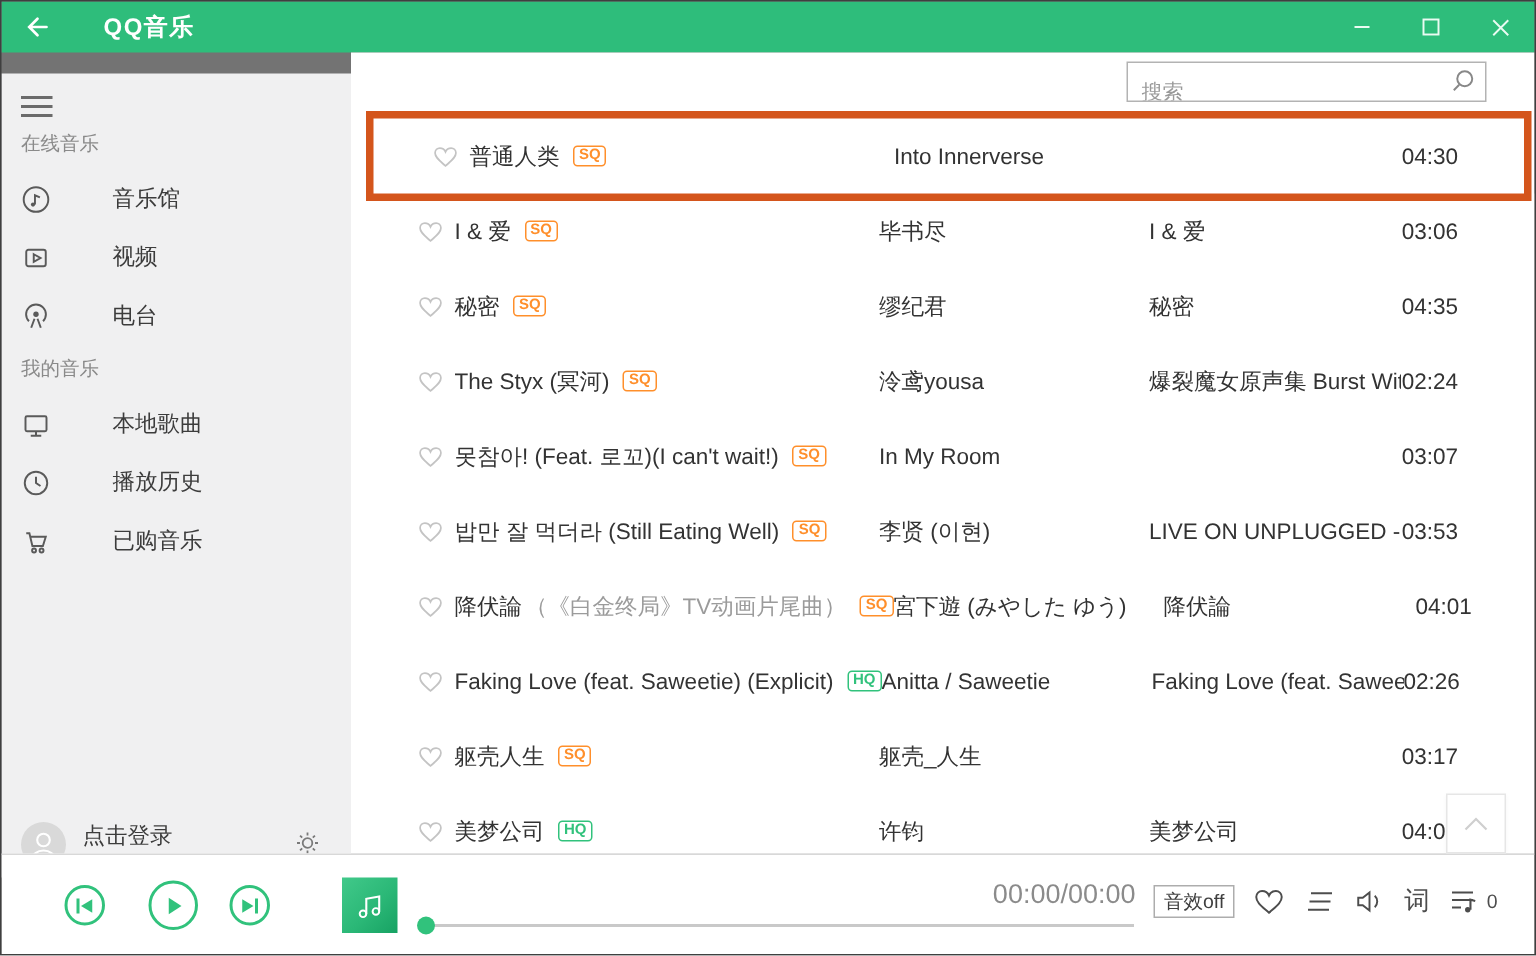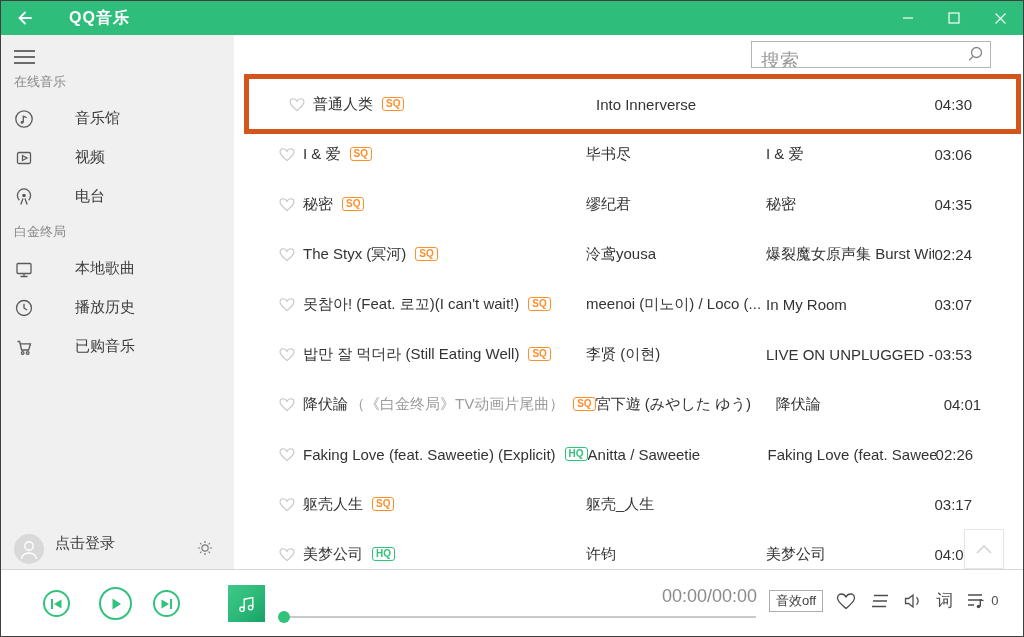--- a/index.html
+++ b/index.html
@@ -7,37 +7,37 @@
   .window { position:relative; width:1024px; height:637px; border:1px solid #3f3f3f; overflow:hidden; background:#737373; }
 
   
   .titlebar { position:absolute; left:0; top:0; width:100%; height:34px; background:var(--titlebar,#2EBD7B); display:flex; align-items:center; }
   .back-btn { width:40px; height:34px; display:flex; align-items:center; justify-content:center; cursor:pointer; margin-left:4px; }
   .app-title { color:#fff; font-size:16px; font-weight:bold; margin-left:24px; letter-spacing:1px; }
   .win-controls { position:absolute; right:0; top:0; height:34px; display:flex; }
   .win-btn { width:46px; height:34px; display:flex; align-items:center; justify-content:center; }
 
   
-  .sidebar { position:absolute; left:0; top:34px; width:233px; height:536px; background:#F0F0F1; padding:12px 0 0 0; }
+  .sidebar { position:absolute; left:0; top:48px; width:233px; height:536px; background:#F0F0F1; padding:12px 0 0 0; }
   .hamburger { margin-left:13px; width:24px; height:20px; display:flex; flex-direction:column; justify-content:center; gap:4px; cursor:pointer; }
   .hamburger span { display:block; width:21px; height:2px; background:#6b6b6b; }
   .side-section-label { margin:6px 0 0 13px; height:18px; font-size:13px; color:#8a8a8a; display:flex; align-items:center; }
   .side-items { margin-top:8px; }
   .side-item { height:39px; display:flex; align-items:center; padding-left:13px; cursor:pointer;gap:24px; }
   .side-item .ico { width:20px; height:20px; margin-right:17px; display:flex; align-items:center; justify-content:center; }
   .side-item .lbl { font-size:15px; color:#3c3c3c; }
   .login-row { position:absolute; left:0; bottom:5px; width:233px; height:32px; display:flex; align-items:flex-start; padding-left:13px; }
   .avatar { width:30px; height:30px; border-radius:50%; background:#d9d9d9; display:flex; align-items:center; justify-content:center; overflow:hidden; }
   .login-label { font-size:15px; color:#3c3c3c; margin-left:11px; cursor:pointer; }
   .gear { position:absolute; right:19px; top:4px; cursor:pointer; }
 
   
   .main { position:absolute; left:233px; top:34px; right:0; bottom:67px; background:#fff; overflow:hidden; }
   .search-wrap { position:absolute; top:6px; right:32px; width:240px; height:27px; }
-  .search-input { width:100%; height:100%; border:1px solid #b3b3b3; background:#fff; padding:12px 30px 0 9px; font-size:19px; color:#333; outline:none; font-family:"Liberation Sans", sans-serif; }
+  .search-input { width:100%; height:100%; border:1px solid #b3b3b3; background:#fff; padding:12px 30px 0 9px; font-size:14px; color:#333; outline:none; font-family:"Liberation Sans", sans-serif; }
   .search-input::placeholder { color:#9a9a9a; }
   .search-ico { position:absolute; right:7px; top:4px; cursor:pointer; }
 
   .song-list { position:absolute; top:44px; left:0; right:0; }
   .song-row { height:50px; display:flex; align-items:center; padding:0 51px 0 44px; background:#fff; cursor:default; }
   .song-row.highlighted { height:60px; border:5px solid var(--highlight,#D4551C); margin:-5px 2px -5px 10px; padding:0 44px 0 39px; position:relative; z-index:2; }
   .c-title { flex:0 0 308px; display:flex; align-items:center; white-space:nowrap; overflow:visible; }
   .heart-s { width:18px; height:18px; margin-right:7px; flex:none; cursor:pointer; display:flex; align-items:center; }
   .t-main { font-size:15px; color:#333; }
   .t-sub { font-size:15px; color:#9b9b9b; margin-left:2px; }
@@ -131,21 +131,21 @@
           <svg width="20" height="20" viewBox="0 0 20 20" fill="none" stroke="#5a5a5a" stroke-width="1.3">
             <circle cx="10" cy="8.5" r="1.8" fill="#5a5a5a" stroke="none"></circle>
             <path d="M5.3 13.2 a6.6 6.6 0 1 1 9.4 0"></path>
             <path d="M9 11.5 L6.8 17.5 M11 11.5 L13.2 17.5"></path>
           </svg>
         </span>
         <span class="lbl">电台</span>
       </div>
     </div>
 
-    <div class="side-section-label" style="margin-top:7px;">白金终局</div>
+    <div class="side-section-label" style="margin-top:7px;">我的音乐</div>
     <div class="side-items">
       <div class="side-item">
         <span class="ico">
           <svg width="20" height="20" viewBox="0 0 20 20" fill="none" stroke="#5a5a5a" stroke-width="1.3">
             <rect x="3" y="4.5" width="14" height="10" rx="1"></rect>
             <path d="M10 14.5 V17.5 M6.5 17.5 H13.5"></path>
           </svg>
         </span>
         <span class="lbl">本地歌曲</span>
       </div>
@@ -262,21 +262,20 @@
     <div class="c-title">
       <span class="heart-s">
         <svg width="18" height="17" viewBox="0 0 22 20" fill="none" stroke="#c4c4c4" stroke-width="1.4">
           <path d="M11 17.5 C6 13 2.5 10.5 2.5 7 C2.5 4.5 4.4 3 6.4 3 C8.2 3 10.2 4.2 11 6 C11.8 4.2 13.8 3 15.6 3 C17.6 3 19.5 4.5 19.5 7 C19.5 10.5 16 13 11 17.5 Z"></path>
         </svg>
       </span>
       <span class="t-main">못참아! (Feat. 로꼬)(I can't wait!)</span>
 
       <span class="badge sq">SQ</span>
     </div>
-    <div class="c-artist">meenoi (미노이) / Loco (...</div>
     <div class="c-album">In My Room</div>
     <div class="c-time">03:07</div>
   </div>
         <div class="song-row">
     <div class="c-title">
       <span class="heart-s">
         <svg width="18" height="17" viewBox="0 0 22 20" fill="none" stroke="#c4c4c4" stroke-width="1.4">
           <path d="M11 17.5 C6 13 2.5 10.5 2.5 7 C2.5 4.5 4.4 3 6.4 3 C8.2 3 10.2 4.2 11 6 C11.8 4.2 13.8 3 15.6 3 C17.6 3 19.5 4.5 19.5 7 C19.5 10.5 16 13 11 17.5 Z"></path>
         </svg>
       </span>

